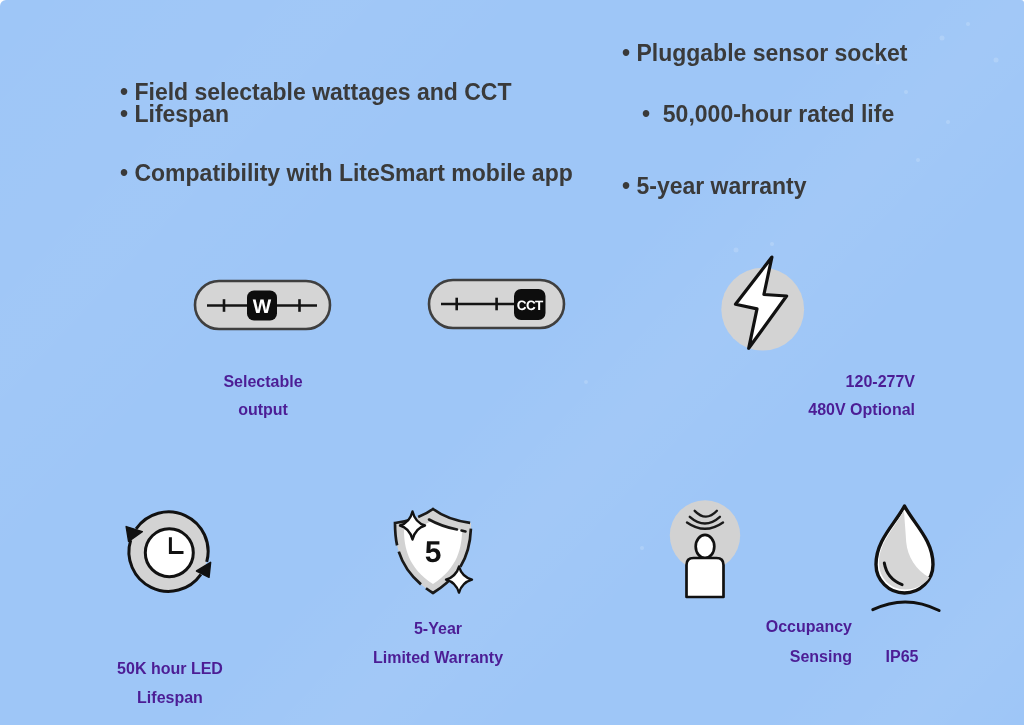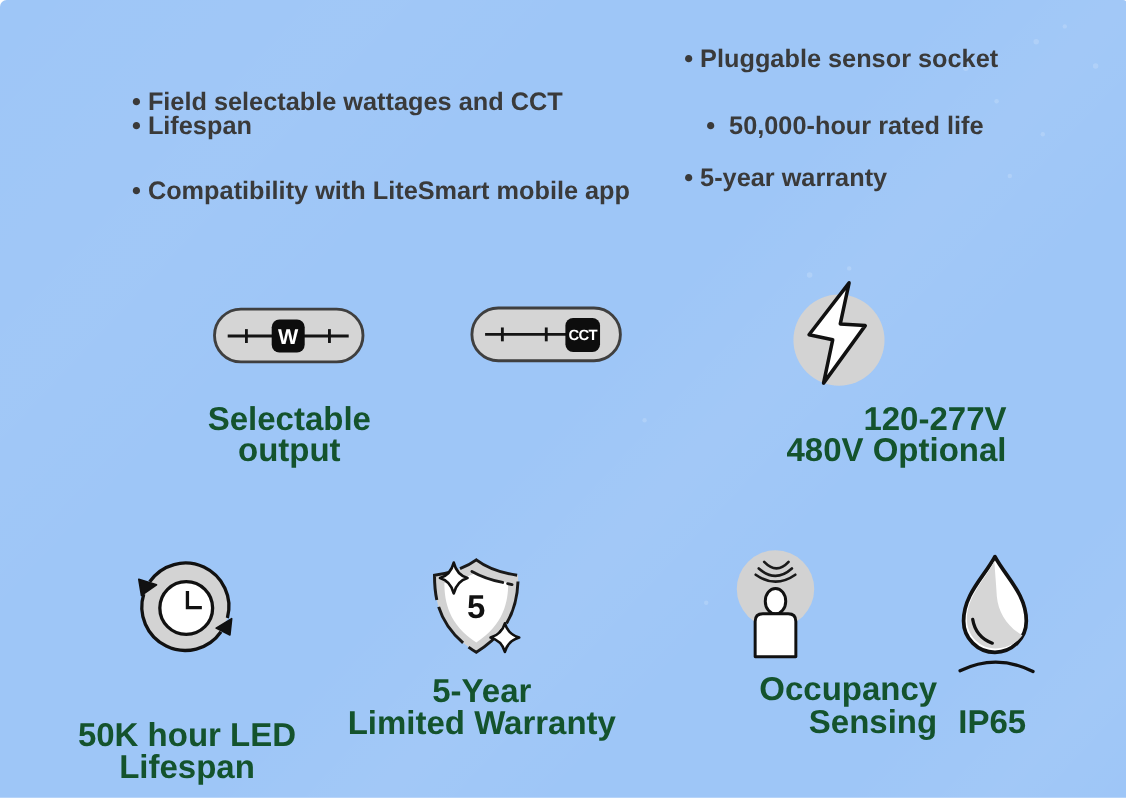--- a/index.html
+++ b/index.html
@@ -5,21 +5,21 @@
   html,body{margin:0;padding:0;}
   body{width:1024px;height:725px;background:#ffffff;overflow:hidden;
        font-family:"Liberation Sans",sans-serif;}
   #panel{position:absolute;left:0;top:0;width:1024px;height:725px;
          background:#9ec6f7;border-radius:6px 3px 0 0;overflow:hidden;}
   .stripes{position:absolute;left:0;top:0;width:1024px;height:725px;
     background:
       linear-gradient(133deg, rgba(255,255,255,0.00) 0%, rgba(255,255,255,0.03) 20%, rgba(255,255,255,0.00) 32%, rgba(255,255,255,0.00) 50%, rgba(255,255,255,0.045) 60%, rgba(255,255,255,0.00) 70%, rgba(255,255,255,0.00) 84%, rgba(255,255,255,0.04) 93%, rgba(255,255,255,0.00) 100%);
   }
   .bullet{position:absolute;font-weight:bold;font-size:23px;color:#3a3a3a;white-space:nowrap;line-height:25px;}
-  .lbl{position:absolute;font-weight:bold;font-size:30px;color:#14532d;text-align:center;line-height:28px;white-space:nowrap;}
+  .lbl{position:absolute;font-weight:bold;font-size:16px;color:#4c1d95;text-align:center;line-height:28px;white-space:nowrap;}
   svg{position:absolute;overflow:visible;}
 </style>
 </head>
 <body>
 <div id="panel">
   <div class="stripes"></div>
   <svg style="left:0;top:0;" width="1024" height="725" viewBox="0 0 1024 725">
     <g fill="#ffffff" opacity="0.16">
       <circle cx="878" cy="62" r="2.5"></circle>
         <circle cx="906" cy="92" r="2"></circle>
@@ -34,21 +34,21 @@
       <circle cx="772" cy="244" r="2"></circle>
         <circle cx="586" cy="382" r="2"></circle>
     </g>
   </svg>
 
   <div class="bullet" style="left:120px;top:41px;margin-top:39px;">• Field selectable wattages and CCT</div>
   <div class="bullet" style="left:120px;top:102px;">• Lifespan</div>
   <div class="bullet" style="left:120px;top:161px;">• Compatibility with LiteSmart mobile app</div>
   <div class="bullet" style="left:622px;top:41px;">• Pluggable sensor socket</div>
   <div class="bullet" style="left:642px;top:102px;">•&nbsp; 50,000-hour rated life</div>
-  <div class="bullet" style="left:622px;top:149px;">• 5-year warranty</div>
+  <div class="bullet" style="left:622px;top:174px;">• 5-year warranty</div>
 
   <div class="lbl" style="left:113px;top:368px;width:300px;">Selectable<br>output</div>
   <div class="lbl" style="left:615px;top:368px;width:300px;text-align:right;">120-277V<br>480V Optional</div>
 
   <div class="lbl" style="left:20px;top:614px;width:300px;line-height:29px;margin-top:40px;">50K hour LED<br>Lifespan</div>
   <div class="lbl" style="left:288px;top:614px;width:300px;line-height:29px;">5-Year<br>Limited Warranty</div>
   <div class="lbl" style="left:552px;top:612px;width:300px;line-height:30px;text-align:right;">Occupancy<br>Sensing</div>
   <div class="lbl" style="left:752px;top:643px;width:300px;">IP65</div>
 
   <svg style="left:193px;top:279px;" width="140" height="52" viewBox="0 0 140 52">

